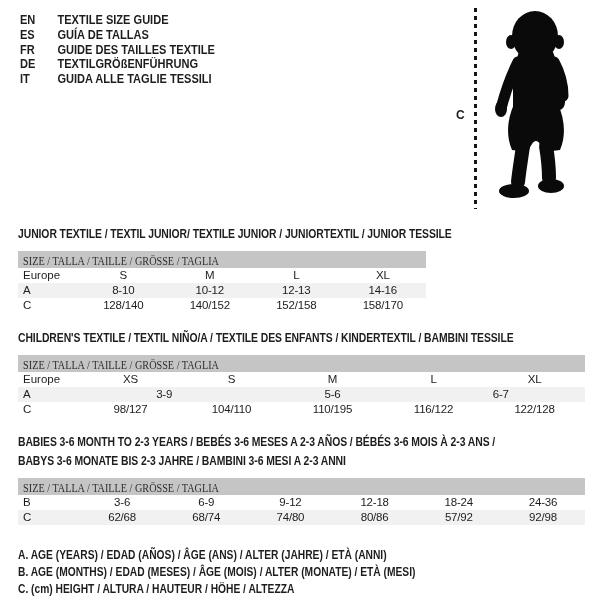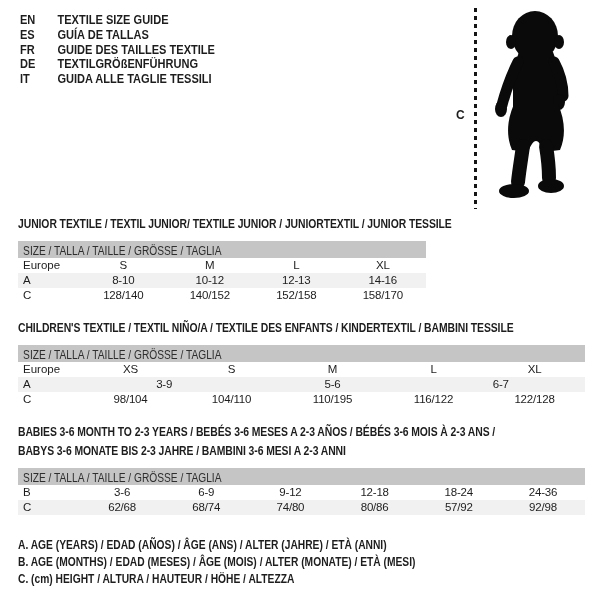--- a/index.html
+++ b/index.html
@@ -29,29 +29,29 @@
     position: absolute; left: 22px; top: 0; height: 201px; width: 3px;
     background-image: repeating-linear-gradient(to bottom, #141414 0 4px, transparent 4px 8px);
   }
   .height-label { position: absolute; left: 4px; top: 100px; font-weight: 700; font-size: 12px; }
   .baby-svg { position: absolute; left: 34px; top: 2px; }
 
   
   .content { position: absolute; top: 212px; left: 18px; width: 567px; }
 
   .size-section { margin-top: 15px; }
-  .size-section:first-child { margin-top: 2px; }
+  .size-section:first-child { margin-top: 12px; }
   .section-title {
     font-weight: 700; font-size: 13px; line-height: 19px;
     white-space: nowrap; transform: scaleX(0.8); transform-origin: 0 50%;
     letter-spacing: -0.1px;
   }
   .size-table { margin-top: 8px; width: 567px; }
   .size-table.narrow { width: 408px; }
-  .size-bar { background: var(--header-bg); height: 17px; line-height: 17px; }
+  .size-bar { background: var(--header-bg); height: 17px; line-height: 17px; font-family: Liberation Serif, serif; }
   .size-bar-text {
     display: inline-block; padding-left: 6px; font-size: 12px; color: #2e2e2e;
     white-space: nowrap; transform: scaleX(0.85); transform-origin: 0 50%;
   }
   .trow { display: flex; height: 15px; line-height: 15px; font-size: 11.5px; }
   .trow.shaded { background: var(--shaded-bg); }
   .row-label { width: 62px; padding-left: 5px; }
   .cell { flex: 1; text-align: center; letter-spacing: -0.2px; }
 
   .footnotes { margin-top: 22px; }
@@ -150,21 +150,21 @@
             <div class="cell">XL</div>
           </div>
           <div class="trow shaded">
             <div class="row-label">A</div>
             <div class="cell">3-9</div>
             <div class="cell">5-6</div>
             <div class="cell">6-7</div>
           </div>
           <div class="trow">
             <div class="row-label">C</div>
-            <div class="cell">98/104</div>
+            <div class="cell">98/127</div>
             <div class="cell">104/110</div>
             <div class="cell">110/195</div>
             <div class="cell">116/122</div>
             <div class="cell">122/128</div>
           </div>
         </div>
       </section>
       <section class="size-section">
         <div class="section-title">BABIES 3-6 MONTH TO 2-3 YEARS / BEBÉS 3-6 MESES A 2-3 AÑOS / BÉBÉS 3-6 MOIS À 2-3 ANS /</div>
         <div class="section-title">BABYS 3-6 MONATE BIS 2-3 JAHRE / BAMBINI 3-6 MESI A 2-3 ANNI</div>

